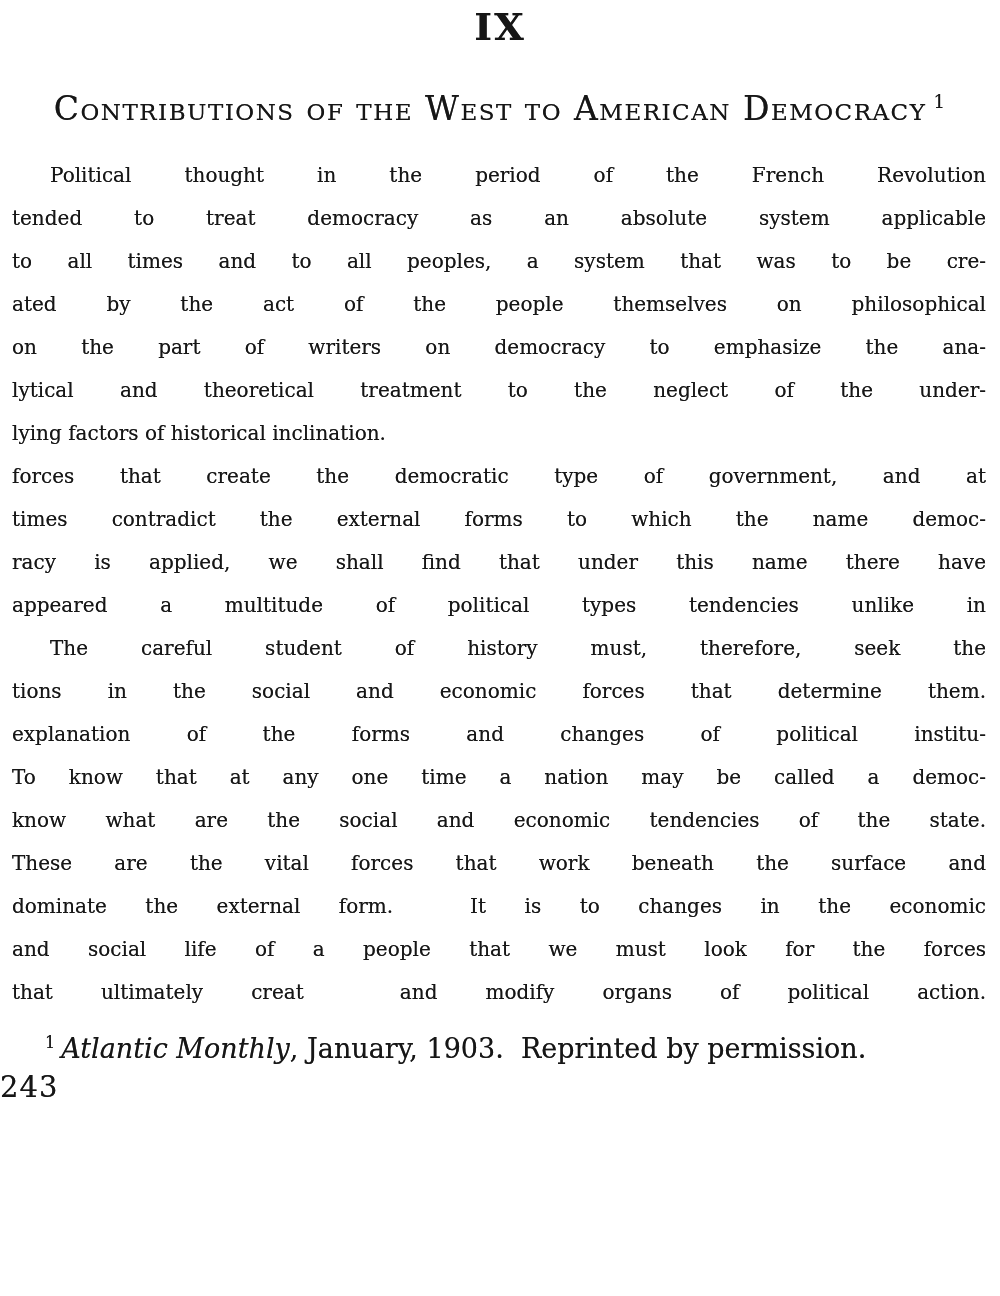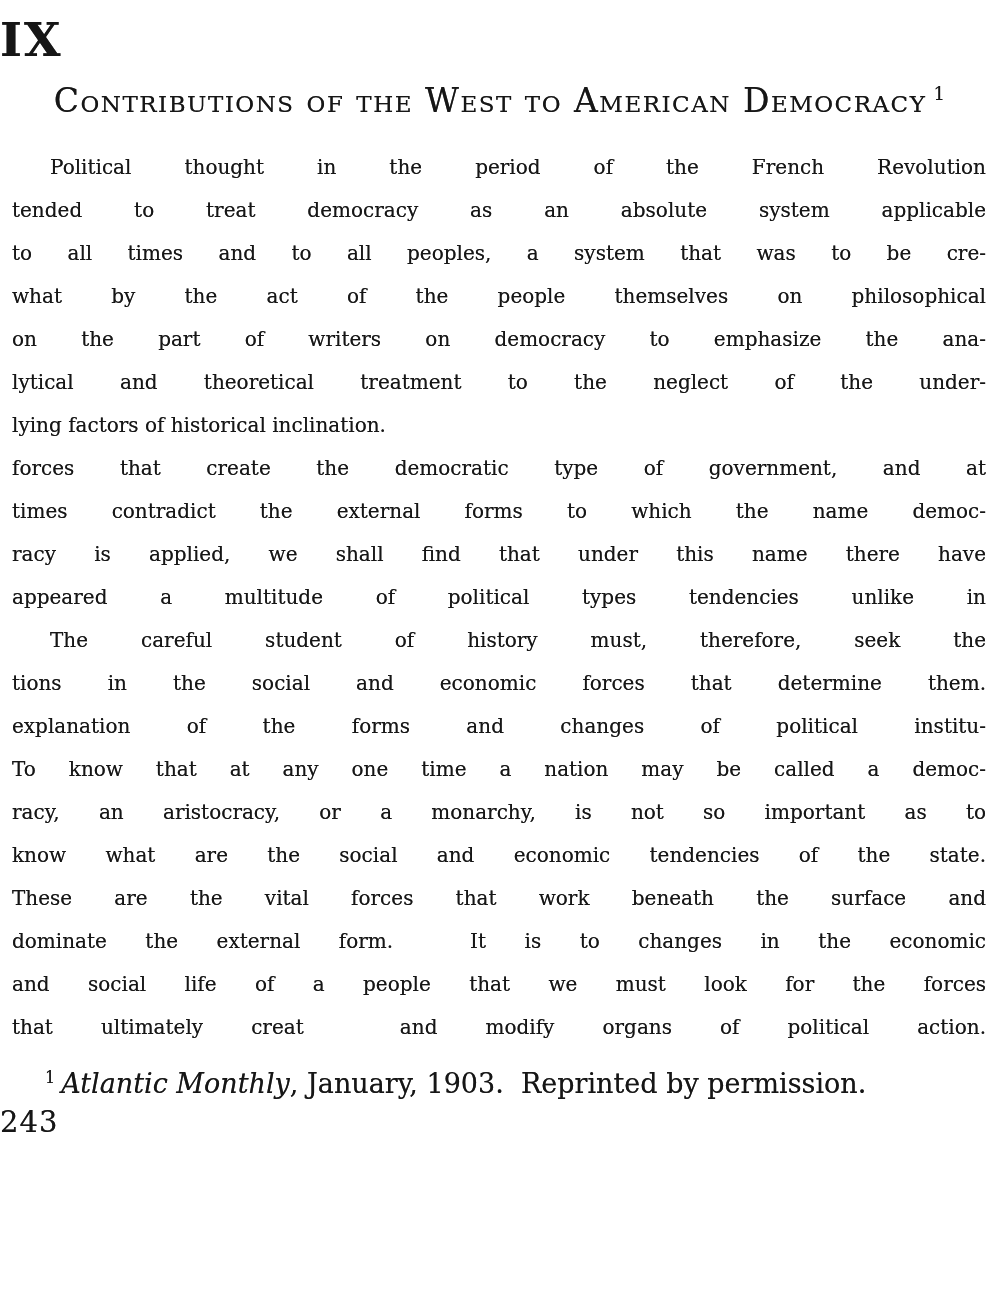--- a/index.html
+++ b/index.html
@@ -12,28 +12,28 @@
     width: 1000px;
     height: 1296px;
     margin: 0 auto;
     background: #ffffff;
     color: #161616;
     font-family: "DejaVu Serif", "Liberation Serif", serif;
     overflow: hidden;
     text-shadow: 0 0 0.5px rgba(10,10,10,0.65);
   }
   .chapter-number {
-    padding-top: 12px;
-    text-align: left;
-    font-size: 47px;
+    padding-top: 4px;
+    text-align: center;
+    font-size: 38px;
     font-weight: bold;
     letter-spacing: 2px;
   }
   .chapter-heading {
-    margin-top: 14px;
+    margin-top: 40px;
     text-align: center;
     font-variant: small-caps;
     font-size: 33px;
     letter-spacing: 1.5px;
     white-space: nowrap;
   }
   .chapter-heading sup {
     font-size: 18px;
     font-variant: normal;
     margin-left: 7px;
@@ -73,37 +73,36 @@
   <div class="chapter-heading">
     <span>Contributions of the West to American Democracy</span><sup>1</sup>
   </div>
 
   <div class="body-text">
 
   <div>
         <div class="line indent">Political thought in the period of the French Revolution</div>
         <div class="line">tended to treat democracy as an absolute system applicable</div>
         <div class="line">to all times and to all peoples, a system that was to be cre-</div>
-        <div class="line">what by the act of the people themselves on philosophical</div>
+        <div class="line">ated by the act of the people themselves on philosophical</div>
         <div class="line">on the part of writers on democracy to emphasize the ana-</div>
         <div class="line">lytical and theoretical treatment to the neglect of the under-</div>
         <div class="line last">lying factors of historical inclination.</div>
       </div>
       <div>
         <div class="line">forces that create the democratic type of government, and at</div>
         <div class="line">times contradict the external forms to which the name democ-</div>
         <div class="line">racy is applied, we shall find that under this name there have</div>
         <div class="line">appeared a multitude of political types tendencies unlike in</div>
       </div>
       <div>
         <div class="line indent">The careful student of history must, therefore, seek the</div>
         <div class="line">tions in the social and economic forces that determine them.</div>
         <div class="line">explanation of the forms and changes of political institu-</div>
         <div class="line">To know that at any one time a nation may be called a democ-</div>
-        <div class="line">racy, an aristocracy, or a monarchy, is not so important as to</div>
         <div class="line">know what are the social and economic tendencies of the state.</div>
         <div class="line">These are the vital forces that work beneath the surface and</div>
         <div class="line">dominate the external form.&nbsp; It is to changes in the economic</div>
         <div class="line">and social life of a people that we must look for the forces</div>
         <div class="line">that ultimately creat&nbsp; and modify organs of political action.</div>
       </div>
     </div>
 
   <div class="footnote">
     <sup>1</sup><span class="src">Atlantic Monthly</span><span>, January, 1903.&nbsp; Reprinted by permission.</span>

